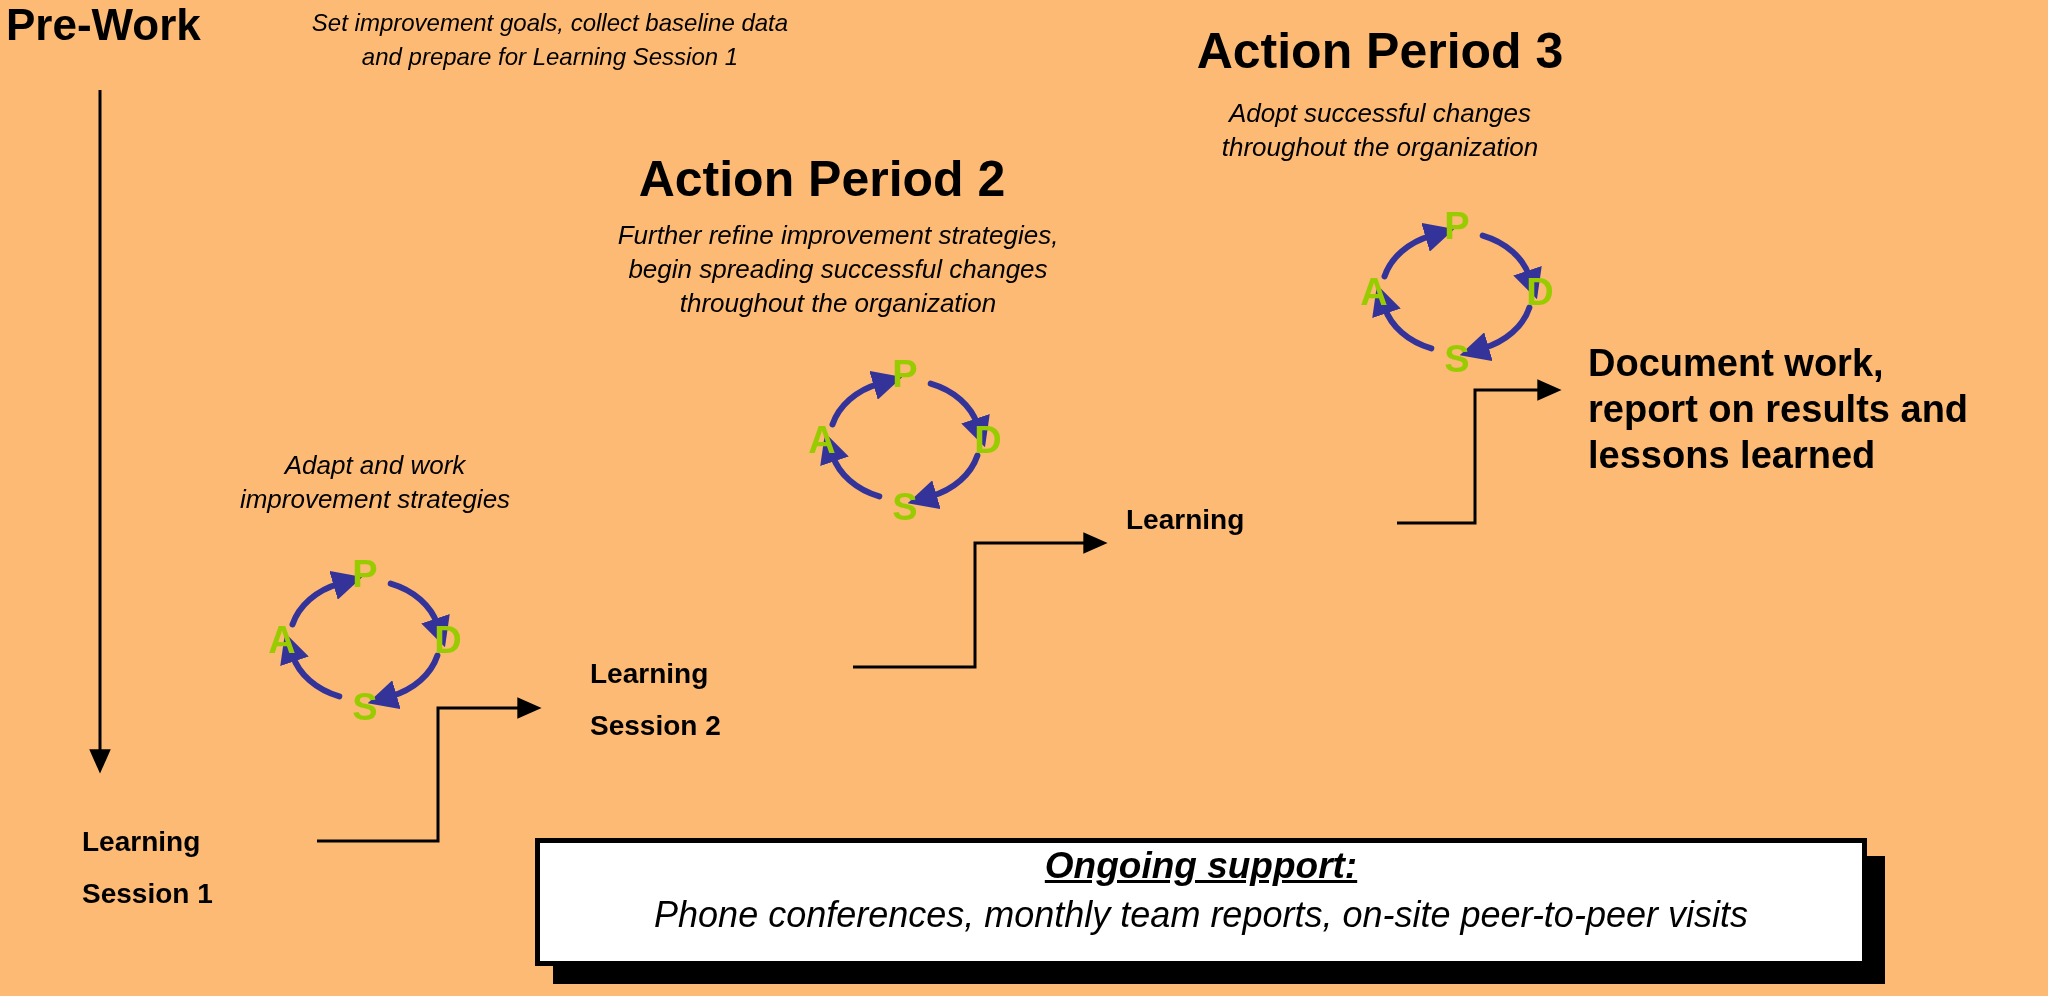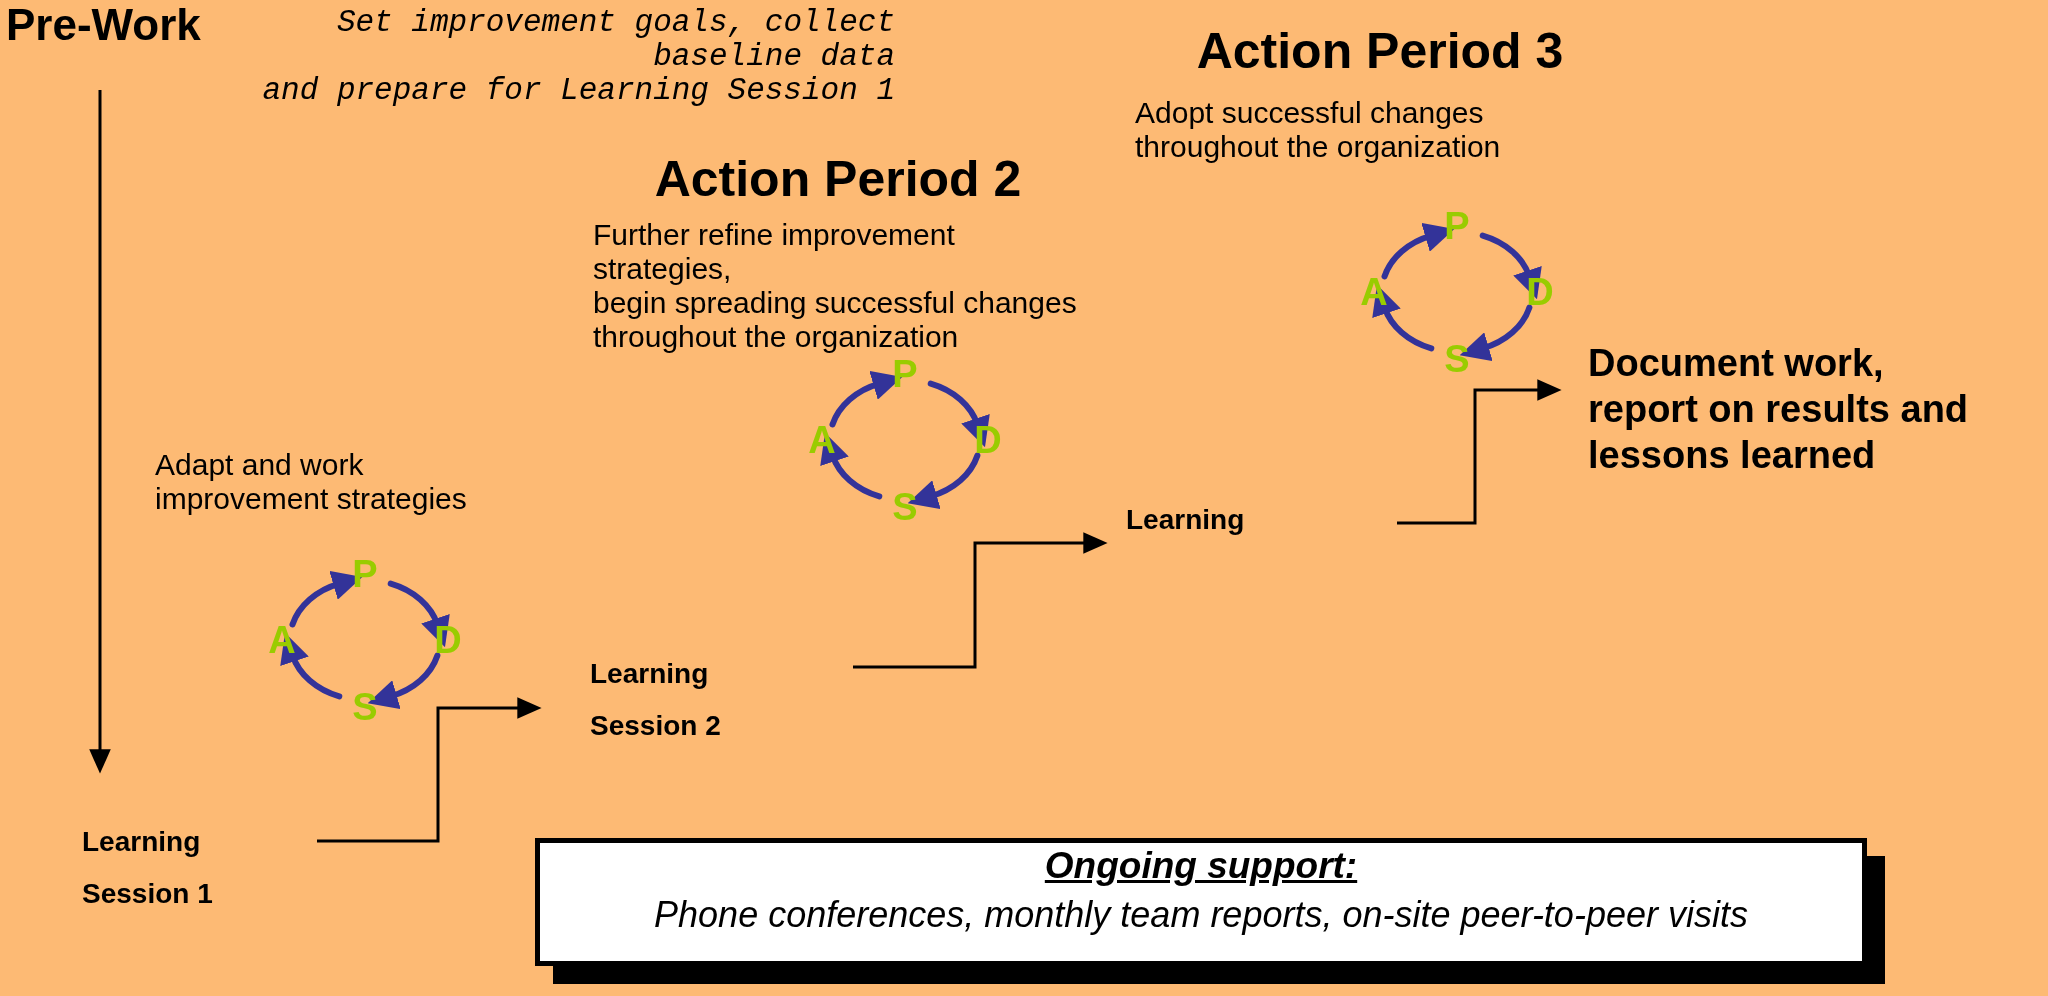--- a/index.html
+++ b/index.html
@@ -4,28 +4,28 @@
 <style>
   html,body { margin:0; padding:0; background:#fff; }
   .canvas {
     position:relative; width:2048px; height:996px; background:#fdba74;
     font-family:"Liberation Sans", sans-serif; color:#000; overflow:hidden;
   }
   .abs { position:absolute; }
   .overlay { position:absolute; left:0; top:0; width:2048px; height:996px; }
 
   .prework-title { left:6px; top:0; font-size:44px; font-weight:bold; white-space:nowrap; }
-  .prework-note  { left:205px; top:6px; width:690px; text-align:right;
-                   font-style:italic; font-size:31px; line-height:34px;font-family:Liberation Mono, monospace; }
+  .prework-note  { left:205px; top:6px; width:690px; text-align:center;
+                   font-style:italic; font-size:24px; line-height:34px; }
 
   .ap-title { font-size:50px; font-weight:bold; text-align:center; white-space:nowrap; }
-  .ap-desc  { font-size:30px; line-height:34px; }
+  .ap-desc  { font-style:italic; font-size:26px; line-height:34px; text-align:center; }
   .ap1-title { left:155px;  top:394px; width:440px; }
   .ap1-desc  { left:155px;  top:448px; width:440px; }
-  .ap2-title { left:618px;  top:150px; width:440px; }
+  .ap2-title { left:602px;  top:150px; width:440px; }
   .ap2-desc  { left:593px;  top:218px; width:490px; }
   .ap3-title { left:1160px; top:22px;  width:440px; }
   .ap3-desc  { left:1135px; top:96px;  width:490px; }
 
   .ls { font-size:28px; font-weight:bold; line-height:52px; white-space:nowrap; }
   .ls1 { left:82px;   top:816px; }
   .ls2 { left:590px;  top:648px; }
   .ls3 { left:1126px; top:494px; }
 
   .outcome { left:1588px; top:340px; font-size:38px; font-weight:bold; 

